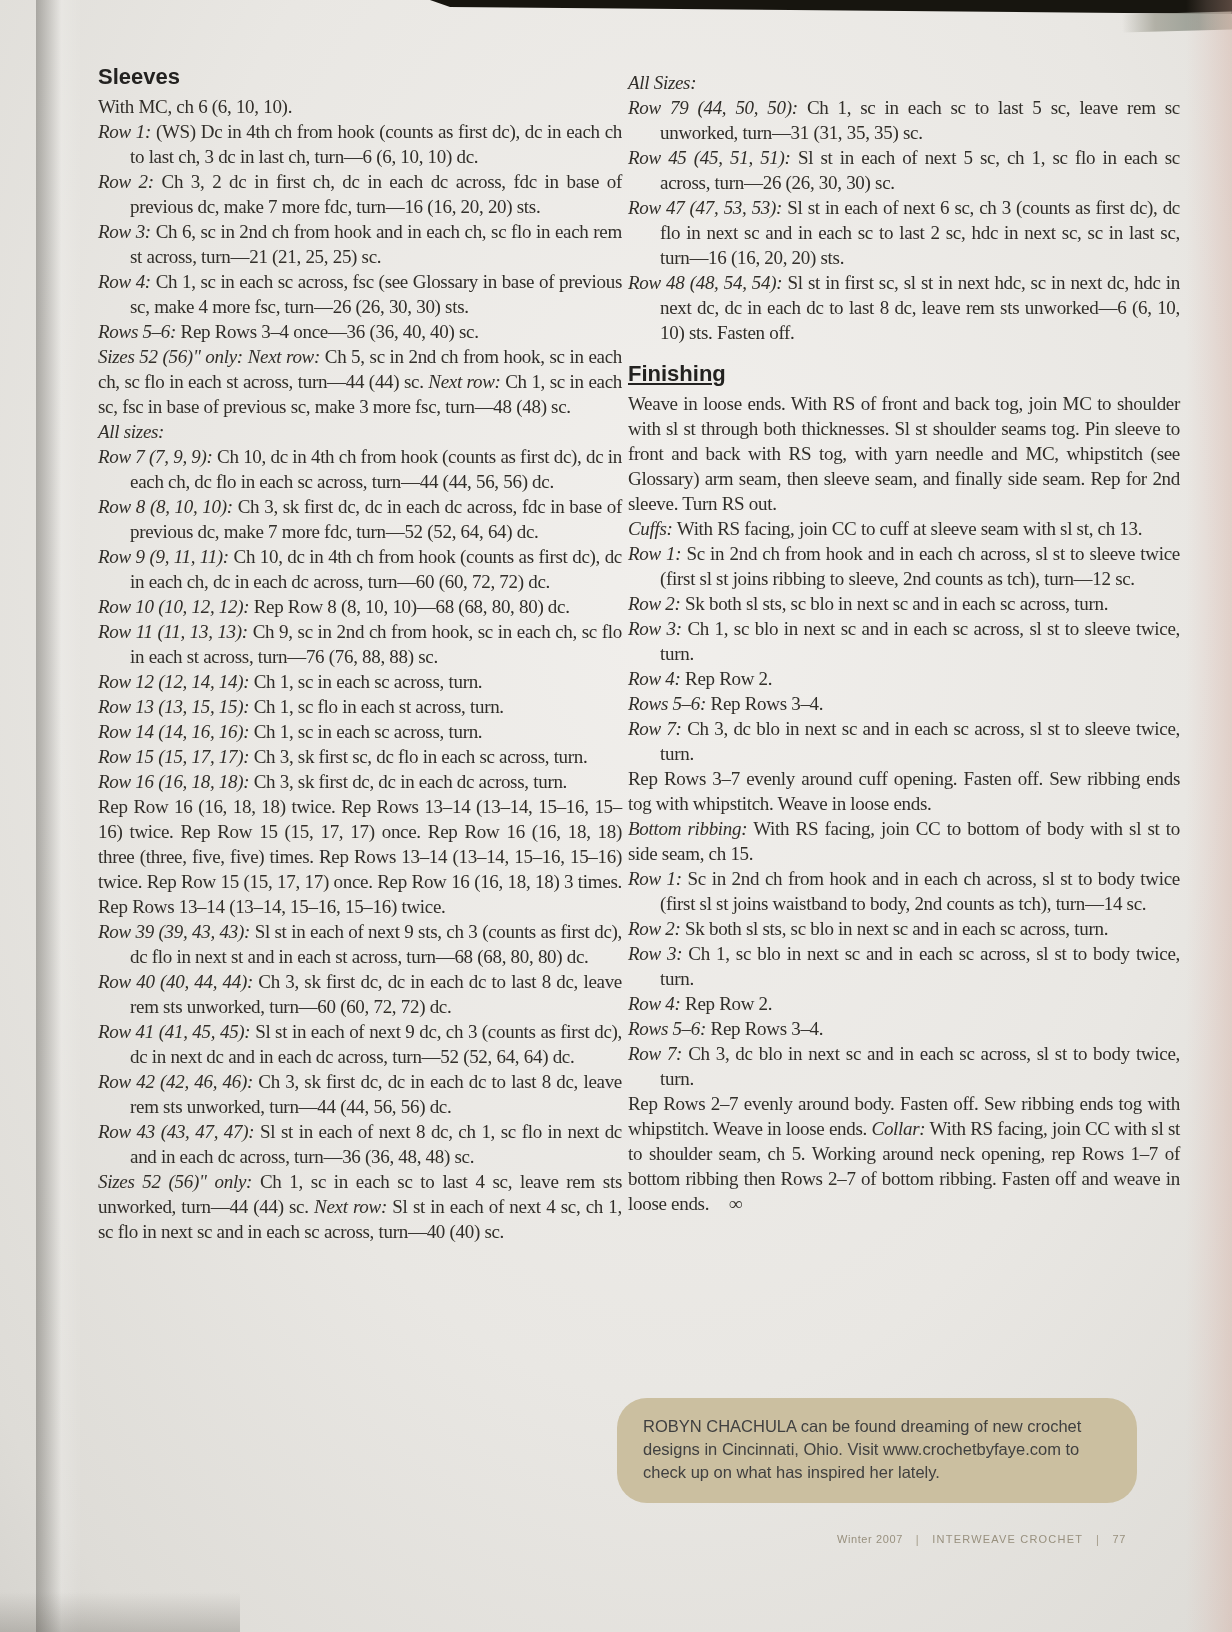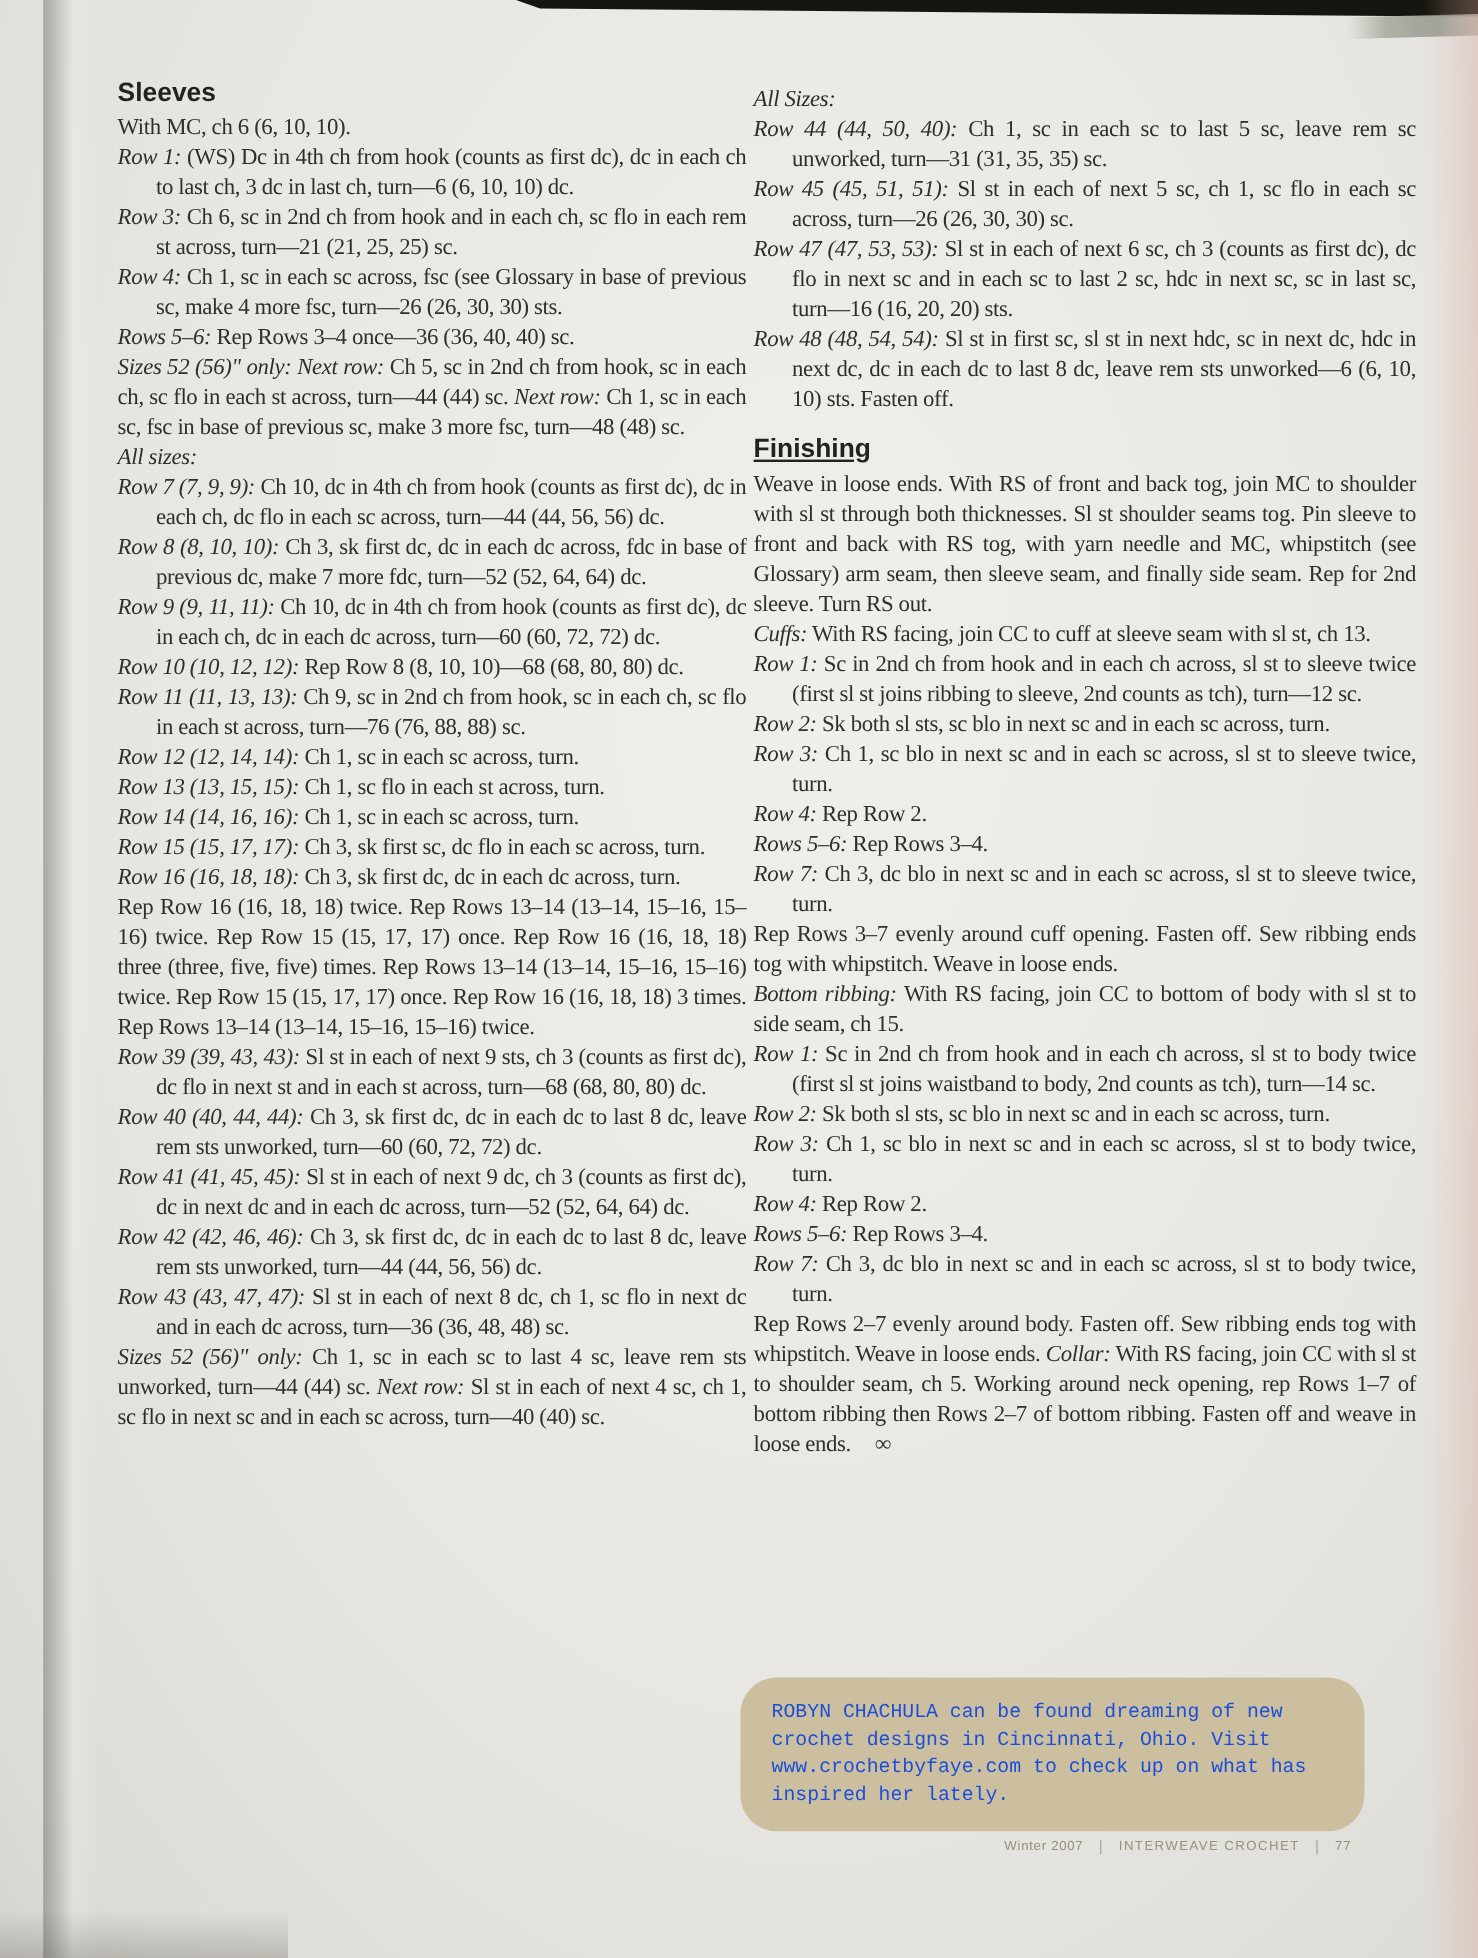--- a/index.html
+++ b/index.html
@@ -55,22 +55,22 @@
   .sec-heading{
     font-family:"Liberation Sans", sans-serif;font-weight:bold;font-size:22px;
     color:#232220;margin:0 0 4px 0;letter-spacing:0;line-height:26px;
   }
   .col .sec-heading + .para{margin-top:0;}
   .col .para + .sec-heading{margin-top:16px;text-decoration:underline;}
 
   .bio-box{
     position:absolute;left:617px;top:1398px;width:520px;box-sizing:border-box;
     border-radius:30px;padding:17px 26px 19px 26px;
-    font-family:Liberation Mono, monospace;font-size:16.5px;line-height:23px;
-    color:#1d4ed8;
+    font-family:Liberation Sans, sans-serif;font-size:16.5px;line-height:23px;
+    color:#404040;
   }
   .footer{
     position:absolute;top:1533px;right:106px;
     font-family:"Liberation Sans", sans-serif;font-size:11px;color:#98907e;
     display:flex;align-items:center;gap:13px;letter-spacing:0.6px;white-space:nowrap;
   }
   .footer .mag{letter-spacing:1.2px;}
   .footer .sep{color:#a49c8a;font-weight:400;transform:scaleY(1.15);}
 </style>
 </head>
@@ -81,20 +81,21 @@
   <div class="spine-fade"></div>
   <div class="top-bar"></div>
   <div class="top-frag"></div>
   <div class="right-edge"></div>
   <div class="bottom-shadow"></div>
 
   <div class="col col-left">
       <div class="sec-heading">Sleeves</div>
       <p class="para flush"><span class="seg-n">With MC, ch 6 (6, 10, 10).</span></p>
       <p class="para hang"><span class="seg-i">Row 1:</span><span class="seg-n"> (WS) Dc in 4th ch from hook (counts as first dc), dc in each ch to last ch, 3 dc in last ch, turn—6 (6, 10, 10) dc.</span></p>
+      <p class="para hang"><span class="seg-i">Row 2:</span><span class="seg-n"> Ch 3, 2 dc in first ch, dc in each dc across, fdc in base of previous dc, make 7 more fdc, turn—16 (16, 20, 20) sts.</span></p>
       <p class="para hang"><span class="seg-i">Row 3:</span><span class="seg-n"> Ch 6, sc in 2nd ch from hook and in each ch, sc flo in each rem st across, turn—21 (21, 25, 25) sc.</span></p>
       <p class="para hang"><span class="seg-i">Row 4:</span><span class="seg-n"> Ch 1, sc in each sc across, fsc (see Glossary in base of previous sc, make 4 more fsc, turn—26 (26, 30, 30) sts.</span></p>
       <p class="para hang"><span class="seg-i">Rows 5–6:</span><span class="seg-n"> Rep Rows 3–4 once—36 (36, 40, 40) sc.</span></p>
       <p class="para flush"><span class="seg-bi">Sizes 52 (56)" only:</span><span class="seg-i"> Next row:</span><span class="seg-n"> Ch 5, sc in 2nd ch from hook, sc in each ch, sc flo in each st across, turn—44 (44) sc. </span><span class="seg-i">Next row:</span><span class="seg-n"> Ch 1, sc in each sc, fsc in base of previous sc, make 3 more fsc, turn—48 (48) sc.</span></p>
       <p class="para flush"><span class="seg-bi">All sizes:</span></p>
       <p class="para hang"><span class="seg-i">Row 7 (7, 9, 9):</span><span class="seg-n"> Ch 10, dc in 4th ch from hook (counts as first dc), dc in each ch, dc flo in each sc across, turn—44 (44, 56, 56) dc.</span></p>
       <p class="para hang"><span class="seg-i">Row 8 (8, 10, 10):</span><span class="seg-n"> Ch 3, sk first dc, dc in each dc across, fdc in base of previous dc, make 7 more fdc, turn—52 (52, 64, 64) dc.</span></p>
       <p class="para hang"><span class="seg-i">Row 9 (9, 11, 11):</span><span class="seg-n"> Ch 10, dc in 4th ch from hook (counts as first dc), dc in each ch, dc in each dc across, turn—60 (60, 72, 72) dc.</span></p>
       <p class="para hang"><span class="seg-i">Row 10 (10, 12, 12):</span><span class="seg-n"> Rep Row 8 (8, 10, 10)—68 (68, 80, 80) dc.</span></p>
       <p class="para hang"><span class="seg-i">Row 11 (11, 13, 13):</span><span class="seg-n"> Ch 9, sc in 2nd ch from hook, sc in each ch, sc flo in each st across, turn—76 (76, 88, 88) sc.</span></p>
@@ -106,21 +107,21 @@
       <p class="para flush"><span class="seg-n">Rep Row 16 (16, 18, 18) twice. Rep Rows 13–14 (13–14, 15–16, 15–16) twice. Rep Row 15 (15, 17, 17) once. Rep Row 16 (16, 18, 18) three (three, five, five) times. Rep Rows 13–14 (13–14, 15–16, 15–16) twice. Rep Row 15 (15, 17, 17) once. Rep Row 16 (16, 18, 18) 3 times. Rep Rows 13–14 (13–14, 15–16, 15–16) twice.</span></p>
       <p class="para hang"><span class="seg-i">Row 39 (39, 43, 43):</span><span class="seg-n"> Sl st in each of next 9 sts, ch 3 (counts as first dc), dc flo in next st and in each st across, turn—68 (68, 80, 80) dc.</span></p>
       <p class="para hang"><span class="seg-i">Row 40 (40, 44, 44):</span><span class="seg-n"> Ch 3, sk first dc, dc in each dc to last 8 dc, leave rem sts unworked, turn—60 (60, 72, 72) dc.</span></p>
       <p class="para hang"><span class="seg-i">Row 41 (41, 45, 45):</span><span class="seg-n"> Sl st in each of next 9 dc, ch 3 (counts as first dc), dc in next dc and in each dc across, turn—52 (52, 64, 64) dc.</span></p>
       <p class="para hang"><span class="seg-i">Row 42 (42, 46, 46):</span><span class="seg-n"> Ch 3, sk first dc, dc in each dc to last 8 dc, leave rem sts unworked, turn—44 (44, 56, 56) dc.</span></p>
       <p class="para hang"><span class="seg-i">Row 43 (43, 47, 47):</span><span class="seg-n"> Sl st in each of next 8 dc, ch 1, sc flo in next dc and in each dc across, turn—36 (36, 48, 48) sc.</span></p>
       <p class="para flush"><span class="seg-bi">Sizes 52 (56)" only:</span><span class="seg-n"> Ch 1, sc in each sc to last 4 sc, leave rem sts unworked, turn—44 (44) sc. </span><span class="seg-i">Next row:</span><span class="seg-n"> Sl st in each of next 4 sc, ch 1, sc flo in next sc and in each sc across, turn—40 (40) sc.</span></p>
     </div>
   <div class="col col-right">
       <p class="para flush"><span class="seg-bi">All Sizes:</span></p>
-      <p class="para hang"><span class="seg-i">Row 44 (44, 50, 40):</span><span class="seg-n"> Ch 1, sc in each sc to last 5 sc, leave rem sc unworked, turn—31 (31, 35, 35) sc.</span></p>
+      <p class="para hang"><span class="seg-i">Row 79 (44, 50, 50):</span><span class="seg-n"> Ch 1, sc in each sc to last 5 sc, leave rem sc unworked, turn—31 (31, 35, 35) sc.</span></p>
       <p class="para hang"><span class="seg-i">Row 45 (45, 51, 51):</span><span class="seg-n"> Sl st in each of next 5 sc, ch 1, sc flo in each sc across, turn—26 (26, 30, 30) sc.</span></p>
       <p class="para hang"><span class="seg-i">Row 47 (47, 53, 53):</span><span class="seg-n"> Sl st in each of next 6 sc, ch 3 (counts as first dc), dc flo in next sc and in each sc to last 2 sc, hdc in next sc, sc in last sc, turn—16 (16, 20, 20) sts.</span></p>
       <p class="para hang"><span class="seg-i">Row 48 (48, 54, 54):</span><span class="seg-n"> Sl st in first sc, sl st in next hdc, sc in next dc, hdc in next dc, dc in each dc to last 8 dc, leave rem sts unworked—6 (6, 10, 10) sts. Fasten off.</span></p>
       <div class="sec-heading">Finishing</div>
       <p class="para flush"><span class="seg-n">Weave in loose ends. With RS of front and back tog, join MC to shoulder with sl st through both thicknesses. Sl st shoulder seams tog. Pin sleeve to front and back with RS tog, with yarn needle and MC, whipstitch (see Glossary) arm seam, then sleeve seam, and finally side seam. Rep for 2nd sleeve. Turn RS out.</span></p>
       <p class="para flush"><span class="seg-bi">Cuffs:</span><span class="seg-n"> With RS facing, join CC to cuff at sleeve seam with sl st, ch 13.</span></p>
       <p class="para hang"><span class="seg-i">Row 1:</span><span class="seg-n"> Sc in 2nd ch from hook and in each ch across, sl st to sleeve twice (first sl st joins ribbing to sleeve, 2nd counts as tch), turn—12 sc.</span></p>
       <p class="para hang"><span class="seg-i">Row 2:</span><span class="seg-n"> Sk both sl sts, sc blo in next sc and in each sc across, turn.</span></p>
       <p class="para hang"><span class="seg-i">Row 3:</span><span class="seg-n"> Ch 1, sc blo in next sc and in each sc across, sl st to sleeve twice, turn.</span></p>
       <p class="para hang"><span class="seg-i">Row 4:</span><span class="seg-n"> Rep Row 2.</span></p>

